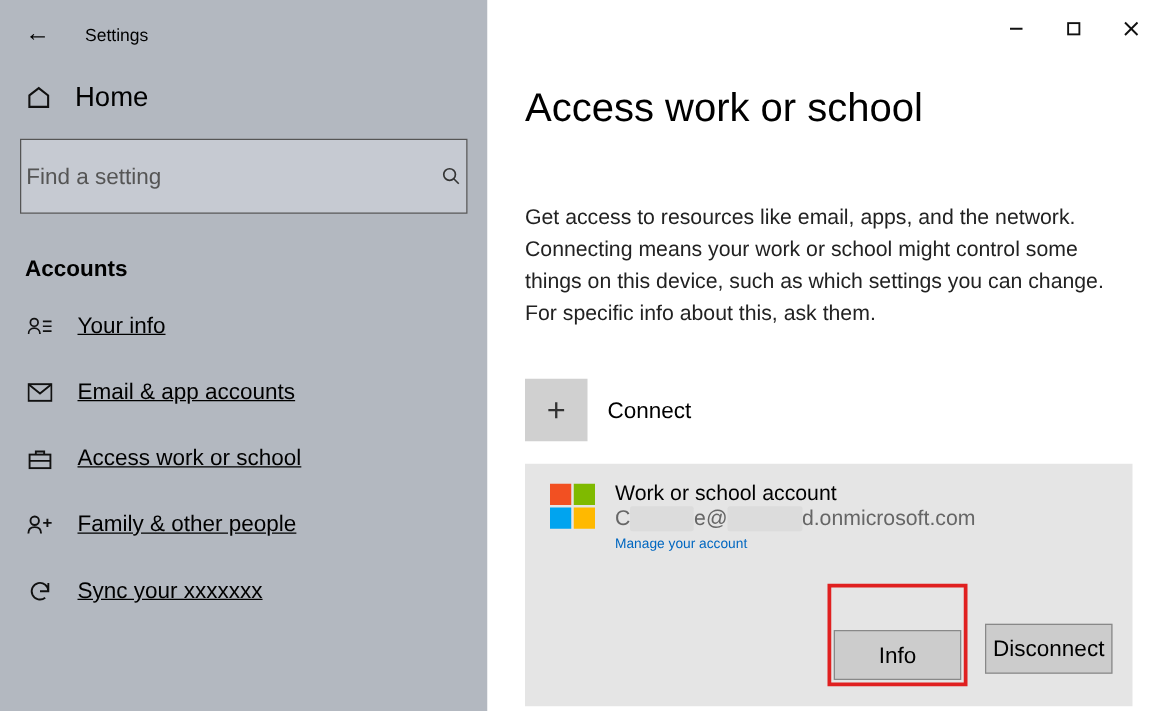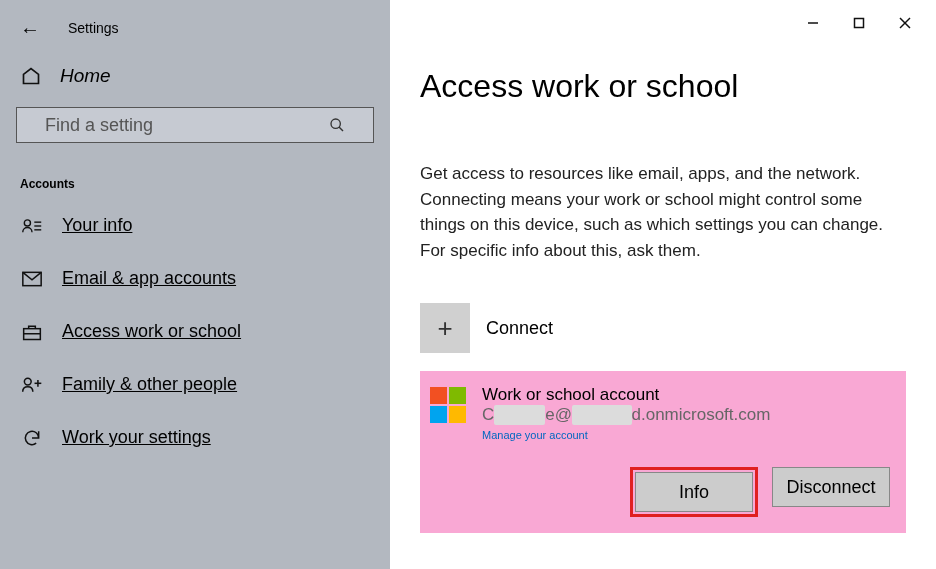--- a/index.html
+++ b/index.html
@@ -3,51 +3,51 @@
   <meta charset="utf-8">
   <style>
     * { box-sizing: border-box; margin: 0; padding: 0; font-family: "Segoe UI", Arial, sans-serif; }
     body { width: 936px; height: 569px; display: flex; overflow: hidden; background: #fff; }
     .sidebar { width: 390px; height: 100%; background: #b3b8c0; padding: 0; position: relative; }
     .sb-top { display: flex; align-items: center; padding: 16px 20px 8px 20px; }
     .sb-top .back { font-size: 20px; margin-right: 28px; cursor: pointer; }
     .sb-top .title { font-size: 14px; }
     .home-row { display: flex; align-items: center; padding: 18px 20px 16px 20px; }
     .home-row .icon { width: 22px; display:inline-flex; justify-content:center; margin-right: 18px; }
-    .home-row span.txt { font-size: 19px; font-style: italic; }
-    .search-box { margin: 4px 16px 0 16px; border: 1px solid #555; background: #c6cad2; height: 36px; display:flex; align-items:center; padding: 0 28px; gap: 20px; }
+    .home-row span.txt { font-size: 22px; }
+    .search-box { margin: 4px 16px 0 16px; border: 1px solid #555; background: #c6cad2; height: 60px; display:flex; align-items:center; padding: 0 4px; gap: 20px; }
     .search-box input { border:none; background:transparent; flex:1; font-size:18px; outline:none; color:#333; }
     .search-box input::placeholder{ color:#555; }
     .search-box .sicon { font-size:16px; color:#444; }
-    .section-title { font-size: 12px; font-weight:600; padding: 34px 20px 8px 20px; }
+    .section-title { font-size: 18px; font-weight:600; padding: 34px 20px 8px 20px; }
     .nav-item { display:flex; align-items:center; padding: 16px 20px; cursor:pointer; }
     .nav-item .icon { width: 24px; display:inline-flex; justify-content:center; margin-right:18px; font-size:18px; }
     .nav-item .txt { font-size:18px;text-decoration:underline; }
     .main { flex:1; position:relative; background:#fff; padding: 0; }
     .winctrl { position:absolute; top:8px; right:8px; display:flex; gap:0; }
     .winctrl div { width:46px; height:30px; display:flex; align-items:center; justify-content:center; font-size:14px; cursor:pointer; }
     .main-content { padding: 20px 30px 0 30px; }
     .page-title { font-size: 32px; font-weight:400; margin-top: 48px; margin-bottom: 56px;}
     .desc { font-size: 17px; line-height: 1.5; color:#222; max-width: 520px; }
     .connect-row { display:flex; align-items:center; margin-top: 40px; }
     .plus-box { width:50px; height:50px; background:#d0d0d0; display:flex; align-items:center; justify-content:center; font-size:26px; margin-right:16px; color:#333;}
     .connect-label { font-size:18px; }
-    .account-card { background:#f9a8d4; padding: 14px 16px 16px 10px; margin-top: 18px; }
+    .account-card { background:#e5e5e5; padding: 14px 16px 16px 20px; margin-top: 18px; }
     .acct-row { display:flex; align-items:flex-start; }
     .mslogo { width:36px; height:36px; display:grid; grid-template-columns: 1fr 1fr; grid-template-rows: 1fr 1fr; gap:2px; margin-right:16px; margin-top:2px;}
     .mslogo div:nth-child(1){background:#f25022;}
     .mslogo div:nth-child(2){background:#7fba00;}
     .mslogo div:nth-child(3){background:#00a4ef;}
     .mslogo div:nth-child(4){background:#ffb900;}
     .acct-info .name{ font-size:17px; }
     .acct-info .email{ font-size:17px; color:#666; }
     .acct-info .email .blur{ display:inline-block; background:#dcdcdc; color:transparent; border-radius:2px; filter: blur(0px); }
     .acct-info .manage{ color:#0067c0; font-size:11px; cursor:pointer; margin-top:2px; display:inline-block;}
     .btn-row { display:flex; justify-content:flex-end; gap:14px; margin-top:24px; }
-    .btn { background:#ccc; border:1px solid #888; width:118px; height:40px; display:flex; align-items:center; justify-content:center; font-size:18px; cursor:pointer; }
+    .btn { background:#ccc; border:1px solid #888; width:102px; height:40px; display:flex; align-items:center; justify-content:center; font-size:18px; cursor:pointer;margin-top:32px; }
     .highlight { border: 3px solid #e02020; padding:2px; display:inline-flex; }
     svg { display:block; }
   </style>
 </head>
 <body>
 
 <div class="sidebar">
   <div class="sb-top">
     <span class="back">←</span>
     <span class="title">Settings</span>
@@ -116,21 +116,21 @@
     </span>
     <span class="txt">Family &amp; other people</span>
   </div>
 
   <div class="nav-item">
     <span class="icon">
       <svg width="20" height="20" viewBox="0 0 24 24" fill="none" stroke="#111" stroke-width="1.8">
           <path d="M20 12a8 8 0 1 0-3 6.2 M20 4 v8 h-8"></path>
         </svg>
     </span>
-    <span class="txt">Work your settings</span>
+    <span class="txt">Sync your xxxxxxx</span>
   </div>
 </div>
 
 <div class="main">
   <div class="winctrl">
     <div>
       <svg width="12" height="12" viewBox="0 0 12 12">
           <line x1="1" y1="6" x2="11" y2="6" stroke="#111" stroke-width="1.5"></line>
         </svg>
     </div>

